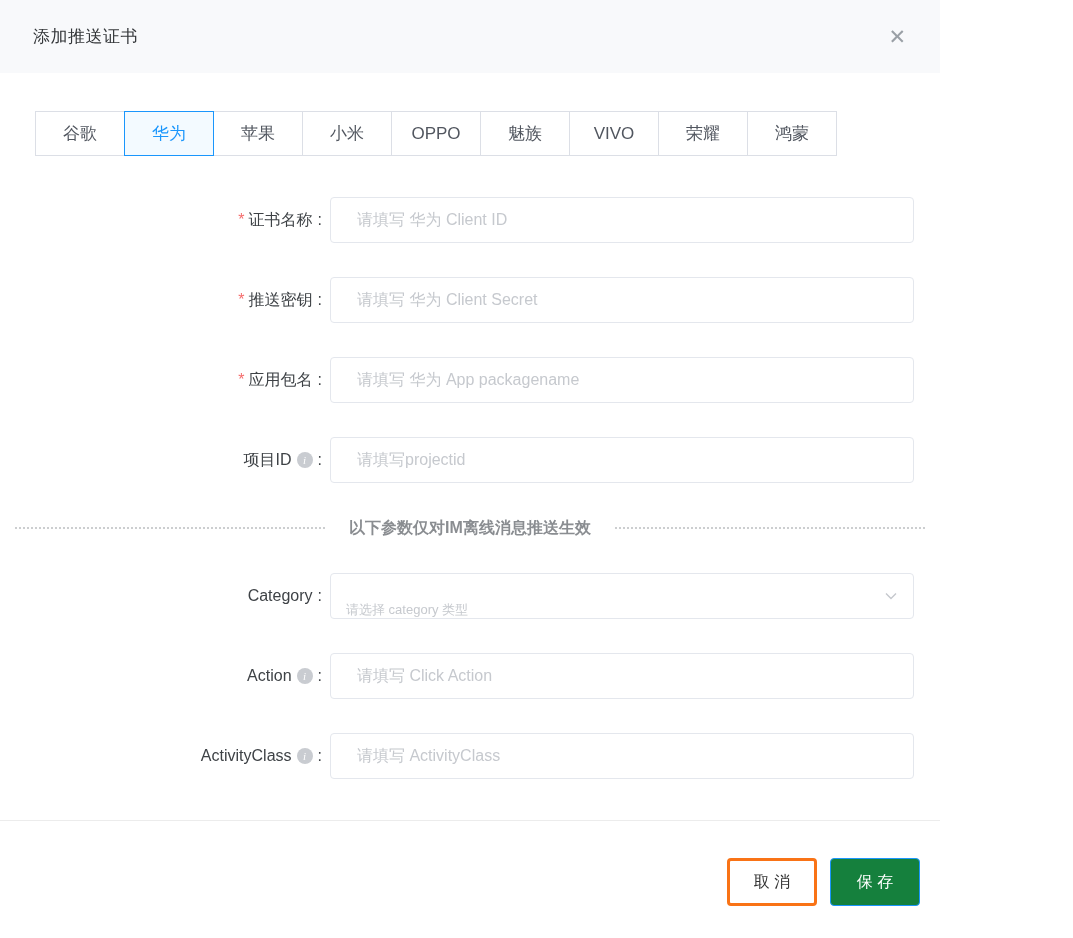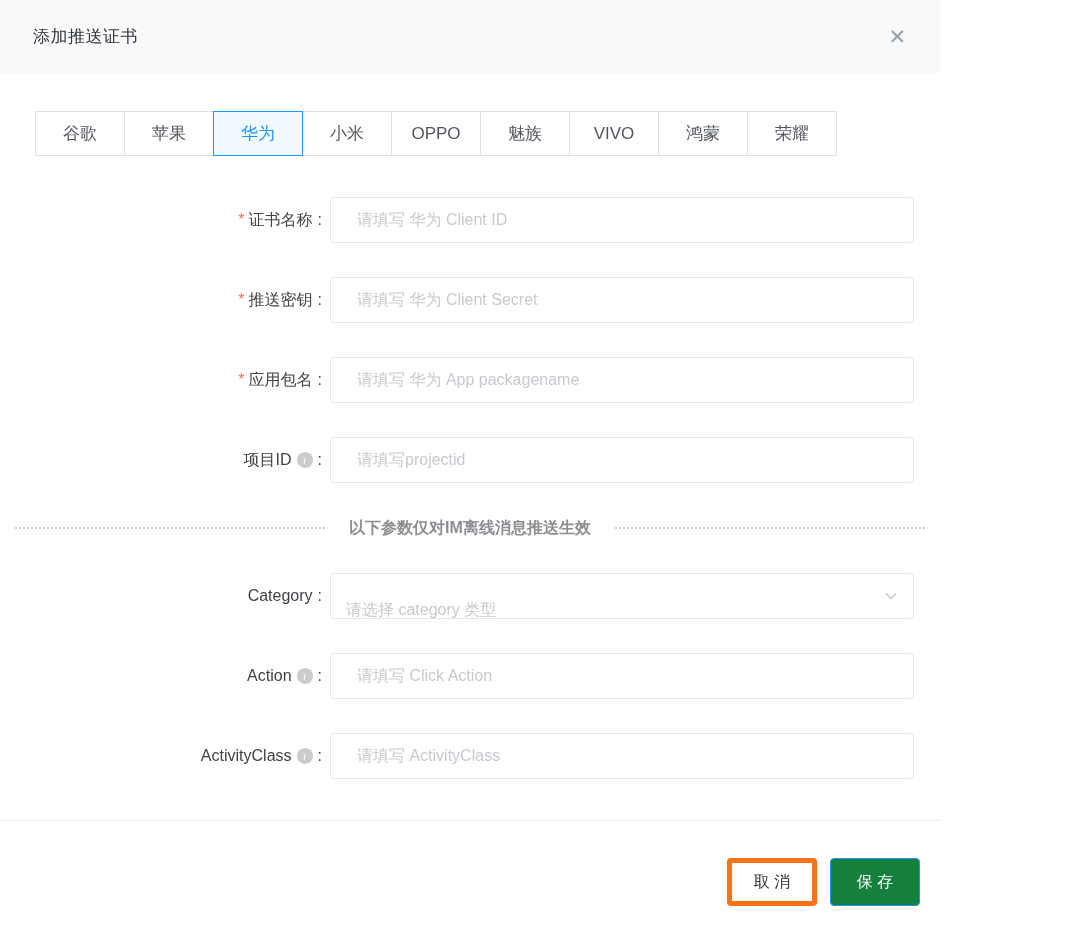--- a/index.html
+++ b/index.html
@@ -32,59 +32,59 @@
     font-size:11px; font-style:italic; display:inline-flex; align-items:center;
     justify-content:center; font-family:"Liberation Serif",serif; flex:0 0 16px; cursor:pointer; }
   .colon { color:#3e4246; }
   .text-input { width:584px; height:46px; border:1px solid #e4e7ed; border-radius:4px;
     margin-left:8px; padding:0 26px; font-size:16px; color:#333;
     font-family:"Liberation Sans","DejaVu Sans",sans-serif; outline:none; background:#fff; }
   .text-input::placeholder { color:#c6c9ce; }
   .select-box { width:584px; height:46px; border:1px solid #e4e7ed; border-radius:4px;
     margin-left:8px; padding:0 14px 0 15px; display:flex; align-items:center;
     justify-content:space-between; cursor:pointer; background:#fff; }
-  .select-placeholder { font-size:16px; color:#c6c9ce;margin-top:28px; }
+  .select-placeholder { font-size:13px; color:#c6c9ce;margin-top:28px; }
 
   
   .section-divider { display:flex; align-items:center; margin:8px 15px 34px 15px;
     color:#8a8d91; font-size:16px; height:22px; }
   .section-divider::before, .section-divider::after { content:""; flex:1;
     border-top:2px dotted #9a9da1; transform:scaleY(0.5); }
   .section-divider .divider-text { padding:0 24px; white-space:nowrap;font-weight:bold; }
 
   
   .dlg-footer { margin-top:7px; border-top:1px solid #ececec;
     padding:37px 20px 0 0; display:flex; justify-content:flex-end; gap:13px; }
   .btn { height:48px; min-width:90px; border-radius:4px; font-size:16px; cursor:pointer;
     font-family:"Liberation Sans","DejaVu Sans",sans-serif; }
-  .btn-cancel { background:#fff; border:5px solid #f97316; color:#333; }
+  .btn-cancel { background:#fff; border:3px solid #f97316; color:#333; }
   .btn-save { background:#15803d; border:1px solid #1a96fc; color:#fff; }
 
   .chevron-svg { display:block; }
 </style>
 </head>
 <body>
 
 <div class="dialog">
 
   <div class="dlg-header">
     <div class="dlg-title">添加推送证书</div>
     <div class="dlg-close">✕</div>
   </div>
 
   <div class="tabs">
     <div class="tab">谷歌</div>
+    <div class="tab active">华为</div>
     <div class="tab">苹果</div>
-    <div class="tab active">华为</div>
     <div class="tab">小米</div>
     <div class="tab">OPPO</div>
     <div class="tab">魅族</div>
     <div class="tab">VIVO</div>
+    <div class="tab">荣耀</div>
     <div class="tab">鸿蒙</div>
-    <div class="tab">荣耀</div>
   </div>
 
   <div class="form">
 
     <div class="row">
       <div class="row-label">
         <span class="req">*</span>
         <span>证书名称</span>
         <span class="colon">:</span>
       </div>

